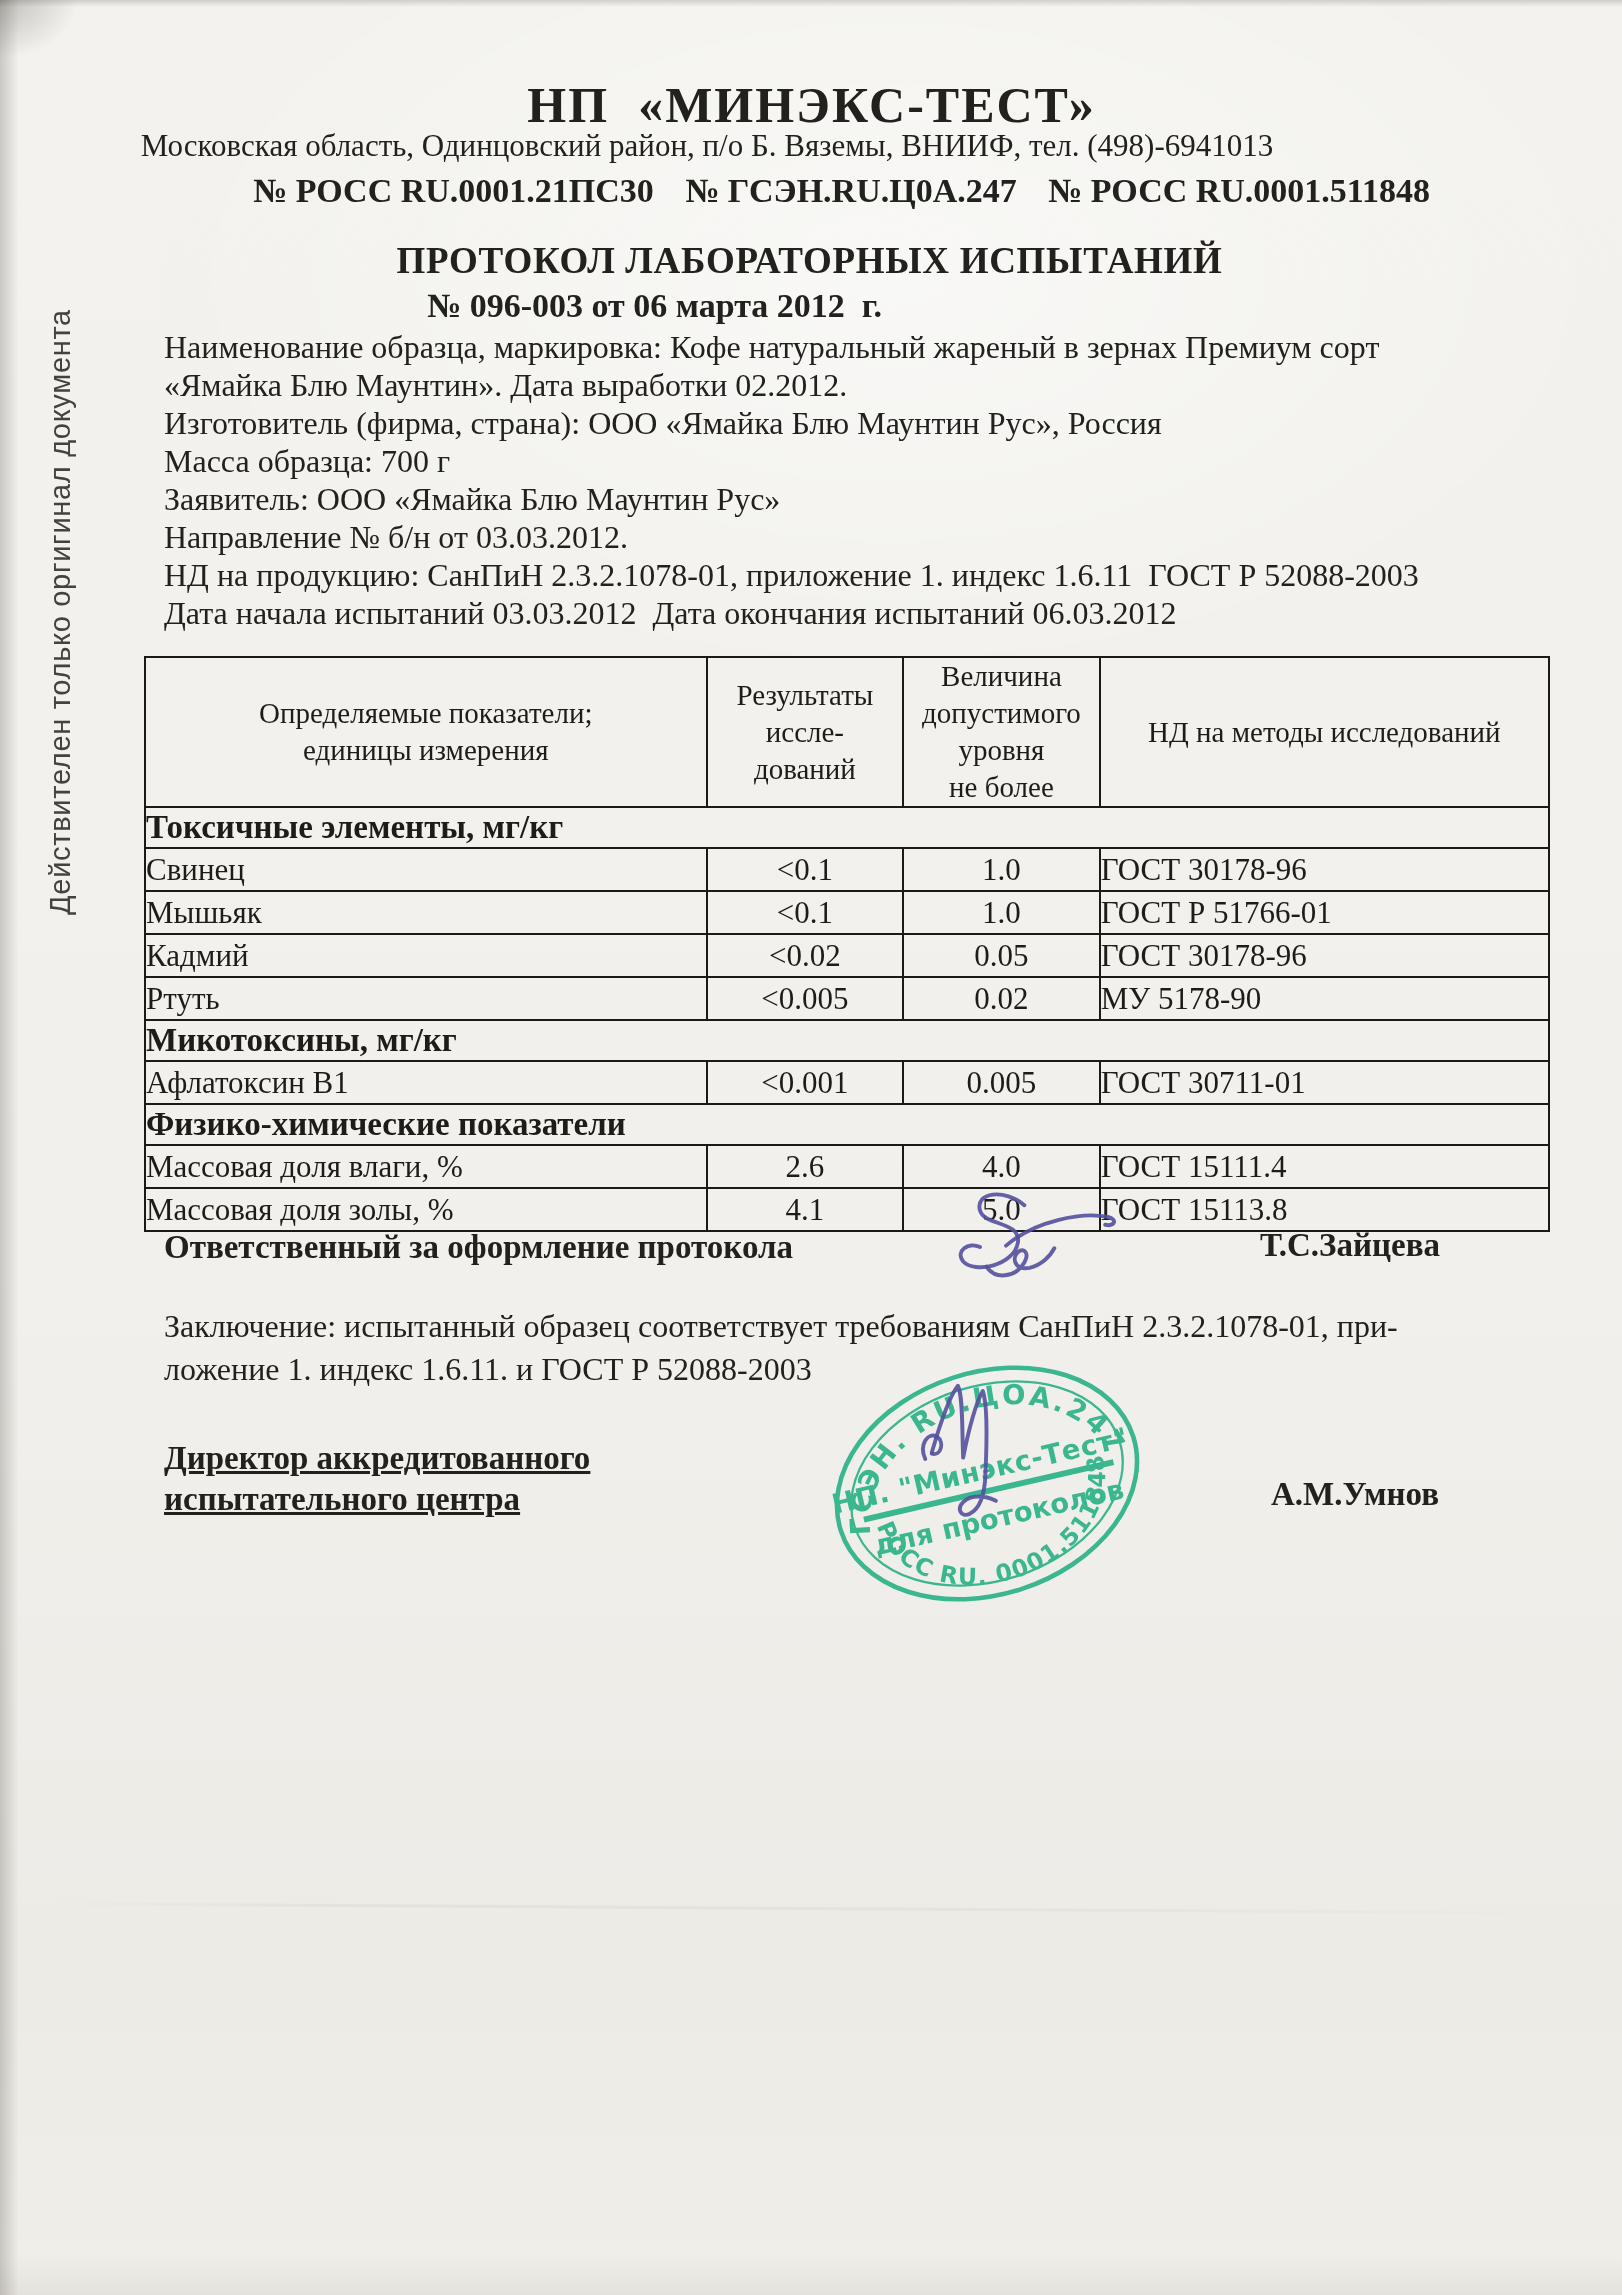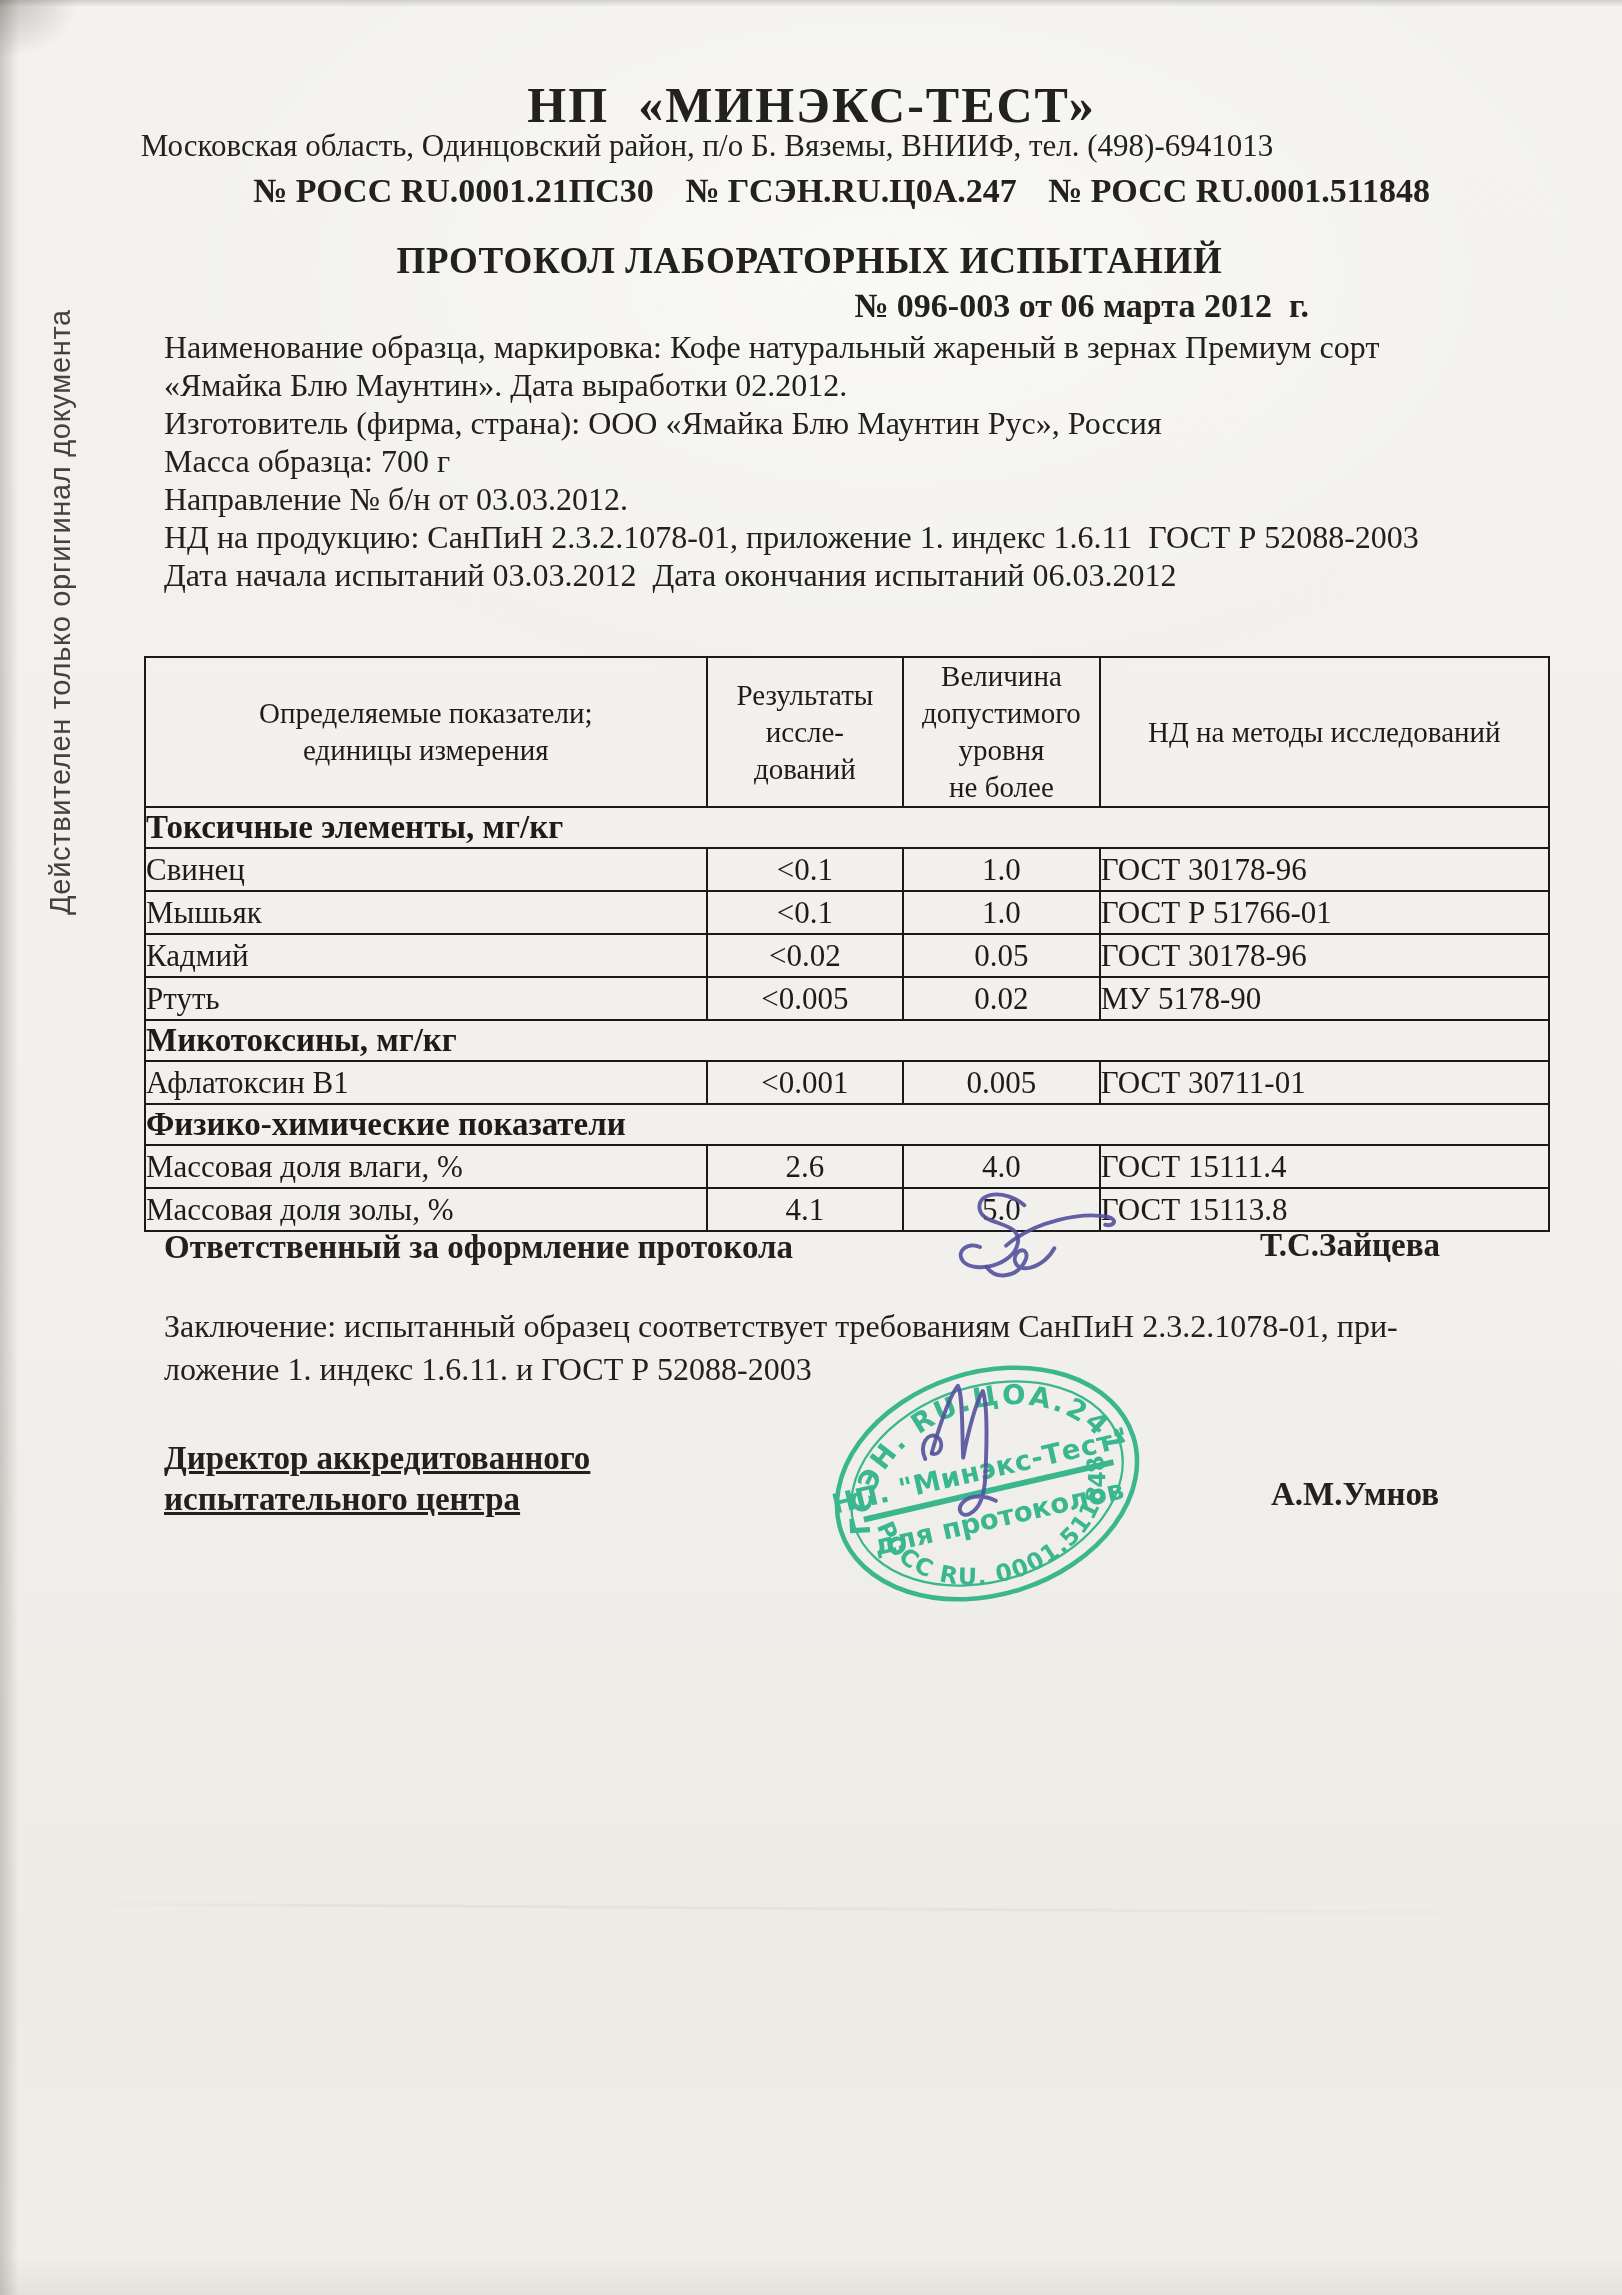--- a/index.html
+++ b/index.html
@@ -24,21 +24,21 @@
     left:43px;top:915px;width:589px;line-height:34px;
     transform:rotate(-90deg);transform-origin:top left;
     font-family:"Liberation Sans","DejaVu Sans",sans-serif;
     font-size:29px;color:#44423e;letter-spacing:0.7px;white-space:nowrap;
   }
 
   .org-name{left:0;top:76px;width:1623px;text-align:center;font-size:50px;font-weight:bold;letter-spacing:2px;white-space:pre-wrap;}
   .address{left:0;top:128px;width:1414px;text-align:center;font-size:31px;}
   .certs{left:253px;top:172px;width:1177px;display:flex;justify-content:space-between;font-size:34px;font-weight:bold;}
   .proto-title{left:0;top:239px;width:1619px;text-align:center;font-size:37px;font-weight:bold;letter-spacing:0.7px;}
-  .proto-num{left:0;top:287px;width:1309px;text-align:right;font-size:34px;font-weight:bold;white-space:pre-wrap;}
+  .proto-num{left:0;top:287px;width:1309px;text-align:center;font-size:34px;font-weight:bold;white-space:pre-wrap;}
 
   .sample{left:164px;top:328px;width:1315px;font-size:32px;line-height:38px;}
   .sample div{white-space:pre-wrap;}
 
   table.results{
     left:144px;top:656px;position:absolute;width:1406px;
     border-collapse:collapse;table-layout:fixed;
     font-size:31px;color:#1e1c18;
   }
   table.results col.c1{width:40%;} table.results col.c2{width:14%;}
@@ -81,20 +81,21 @@
 </div>
 
 <div class="abs proto-title">ПРОТОКОЛ ЛАБОРАТОРНЫХ ИСПЫТАНИЙ</div>
 <div class="abs proto-num">№ 096-003 от 06 марта 2012  г.</div>
 
 <div class="abs sample">
   <div>Наименование образца, маркировка: Кофе натуральный жареный в зернах Премиум сорт</div>
   <div>«Ямайка Блю Маунтин». Дата выработки 02.2012.</div>
   <div>Изготовитель (фирма, страна): ООО «Ямайка Блю Маунтин Рус», Россия</div>
   <div>Масса образца: 700 г</div>
+  <div>Заявитель: ООО «Ямайка Блю Маунтин Рус»</div>
   <div>Направление № б/н от 03.03.2012.</div>
   <div>НД на продукцию: СанПиН 2.3.2.1078-01, приложение 1. индекс 1.6.11  ГОСТ Р 52088-2003</div>
   <div>Дата начала испытаний 03.03.2012  Дата окончания испытаний 06.03.2012</div>
 </div>
 
 <table class="results">
   <colgroup>
       <col class="c1">
       <col class="c2">
       <col class="c3">

